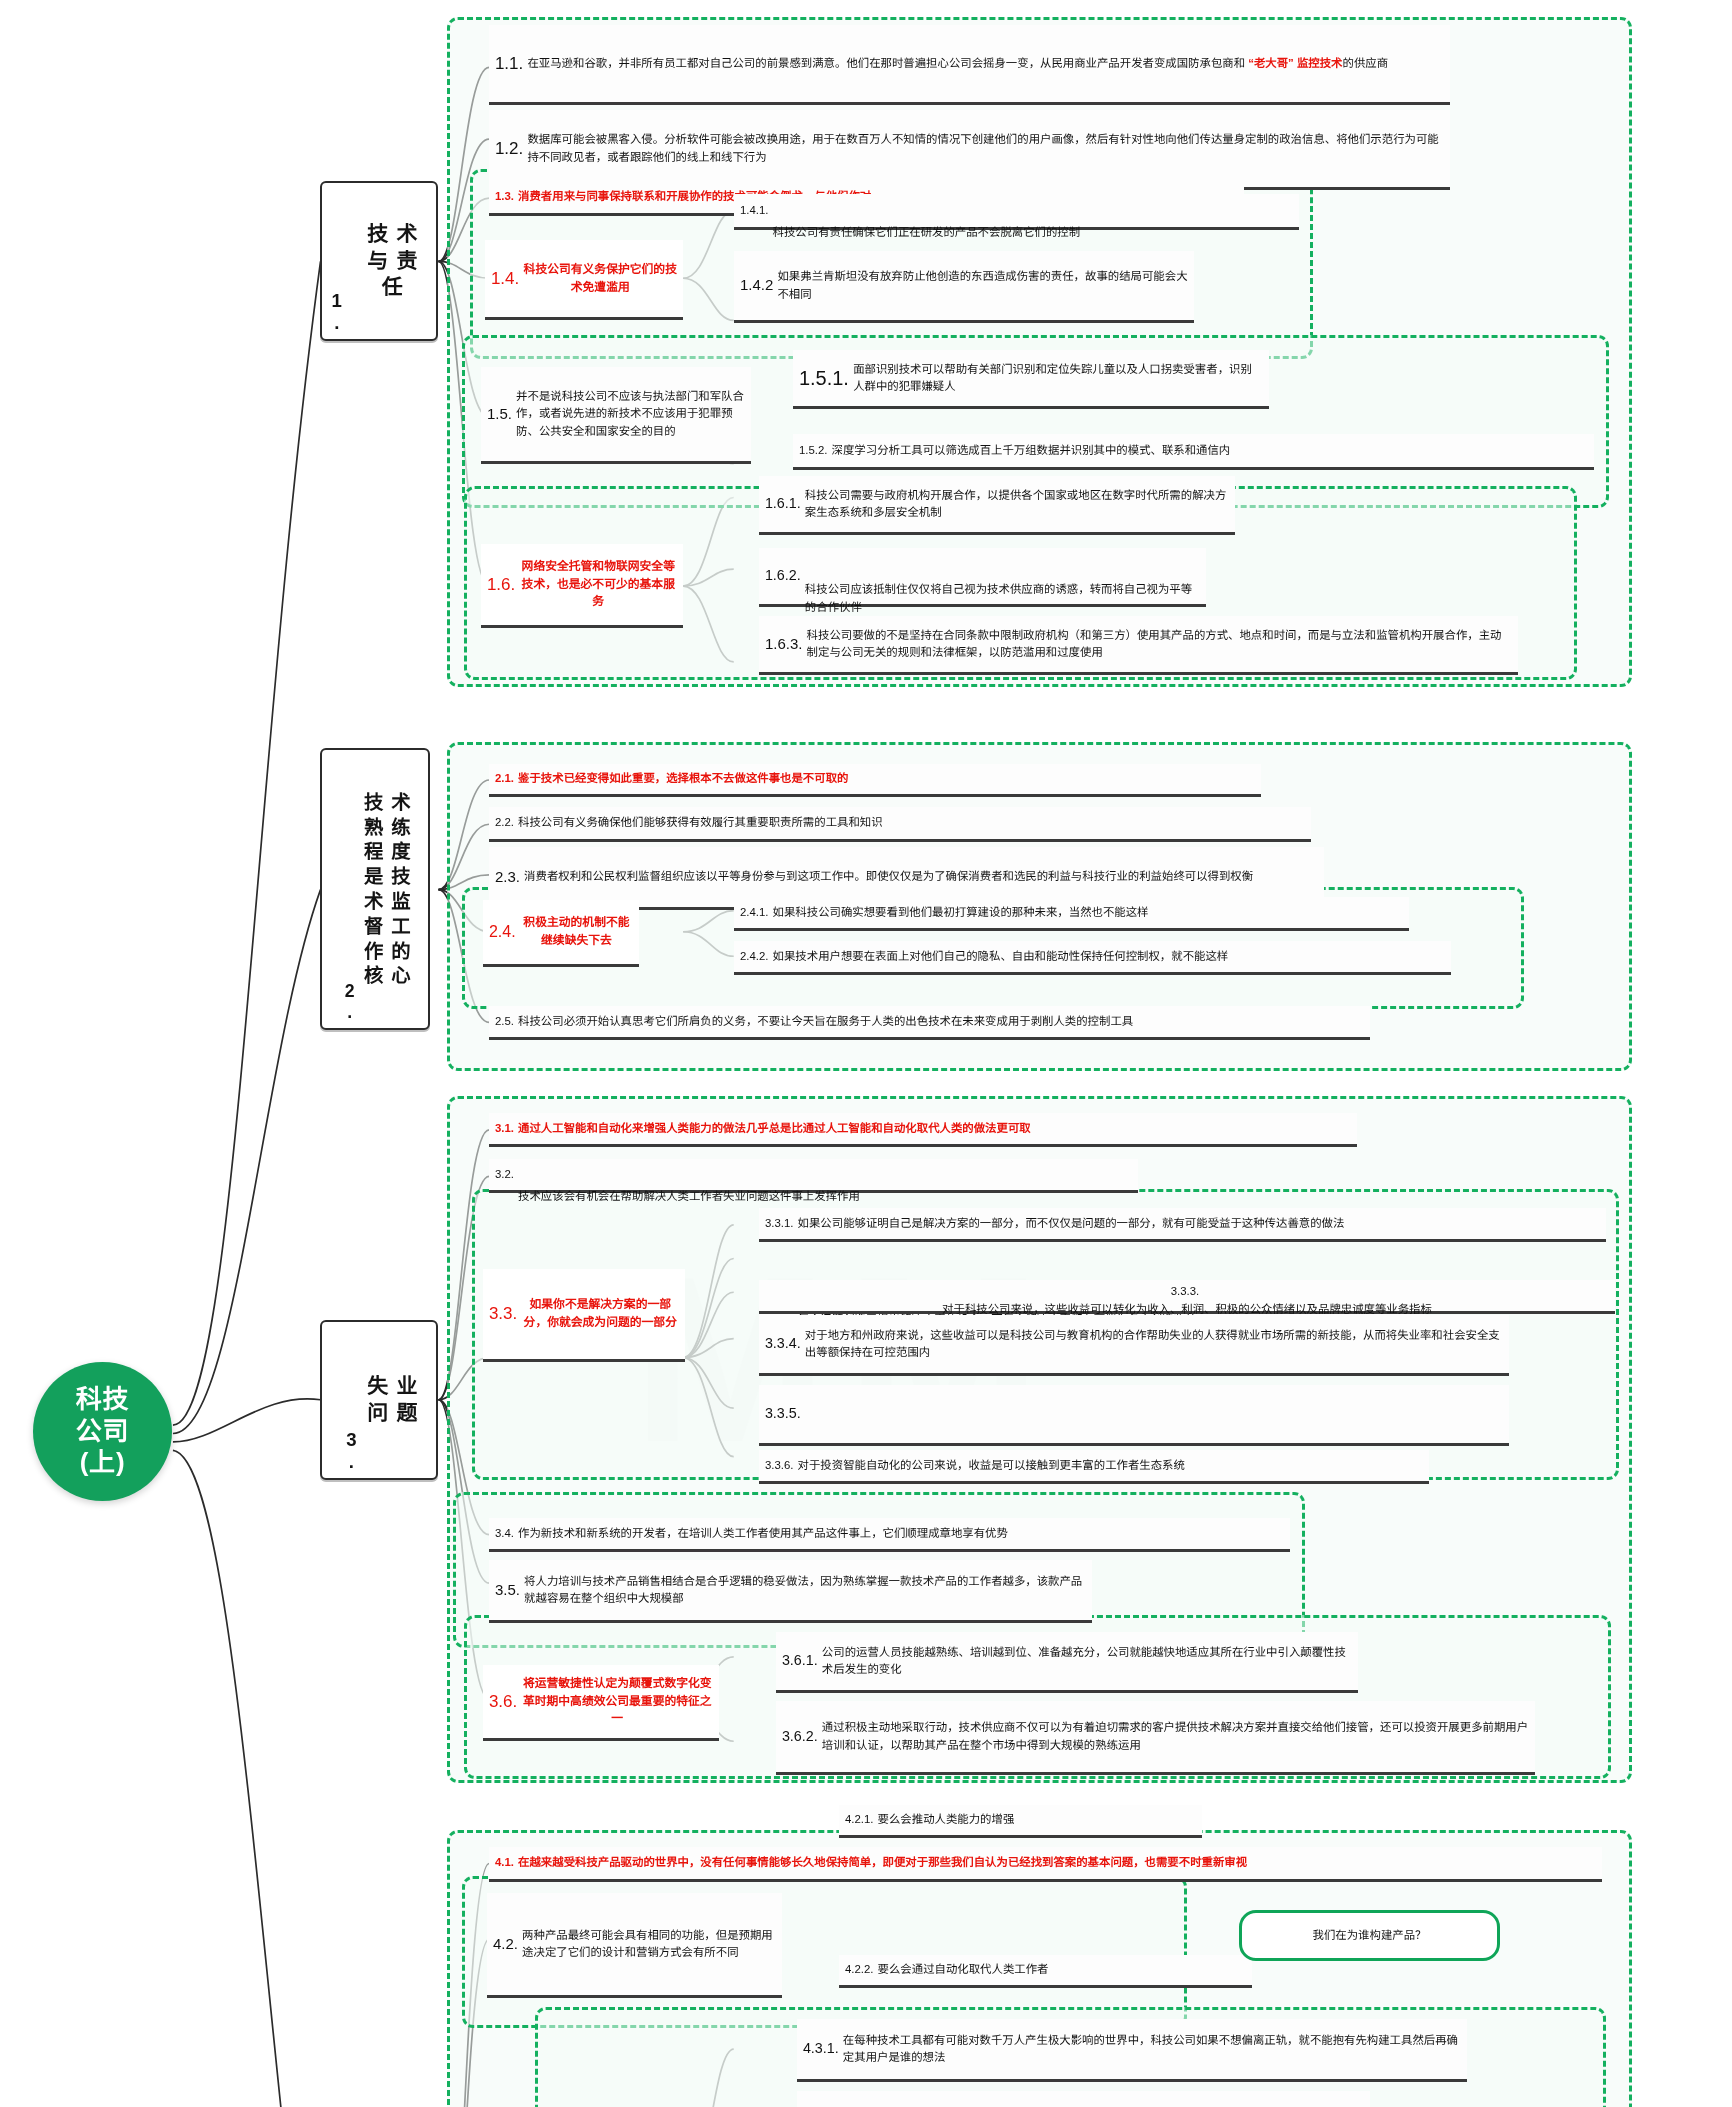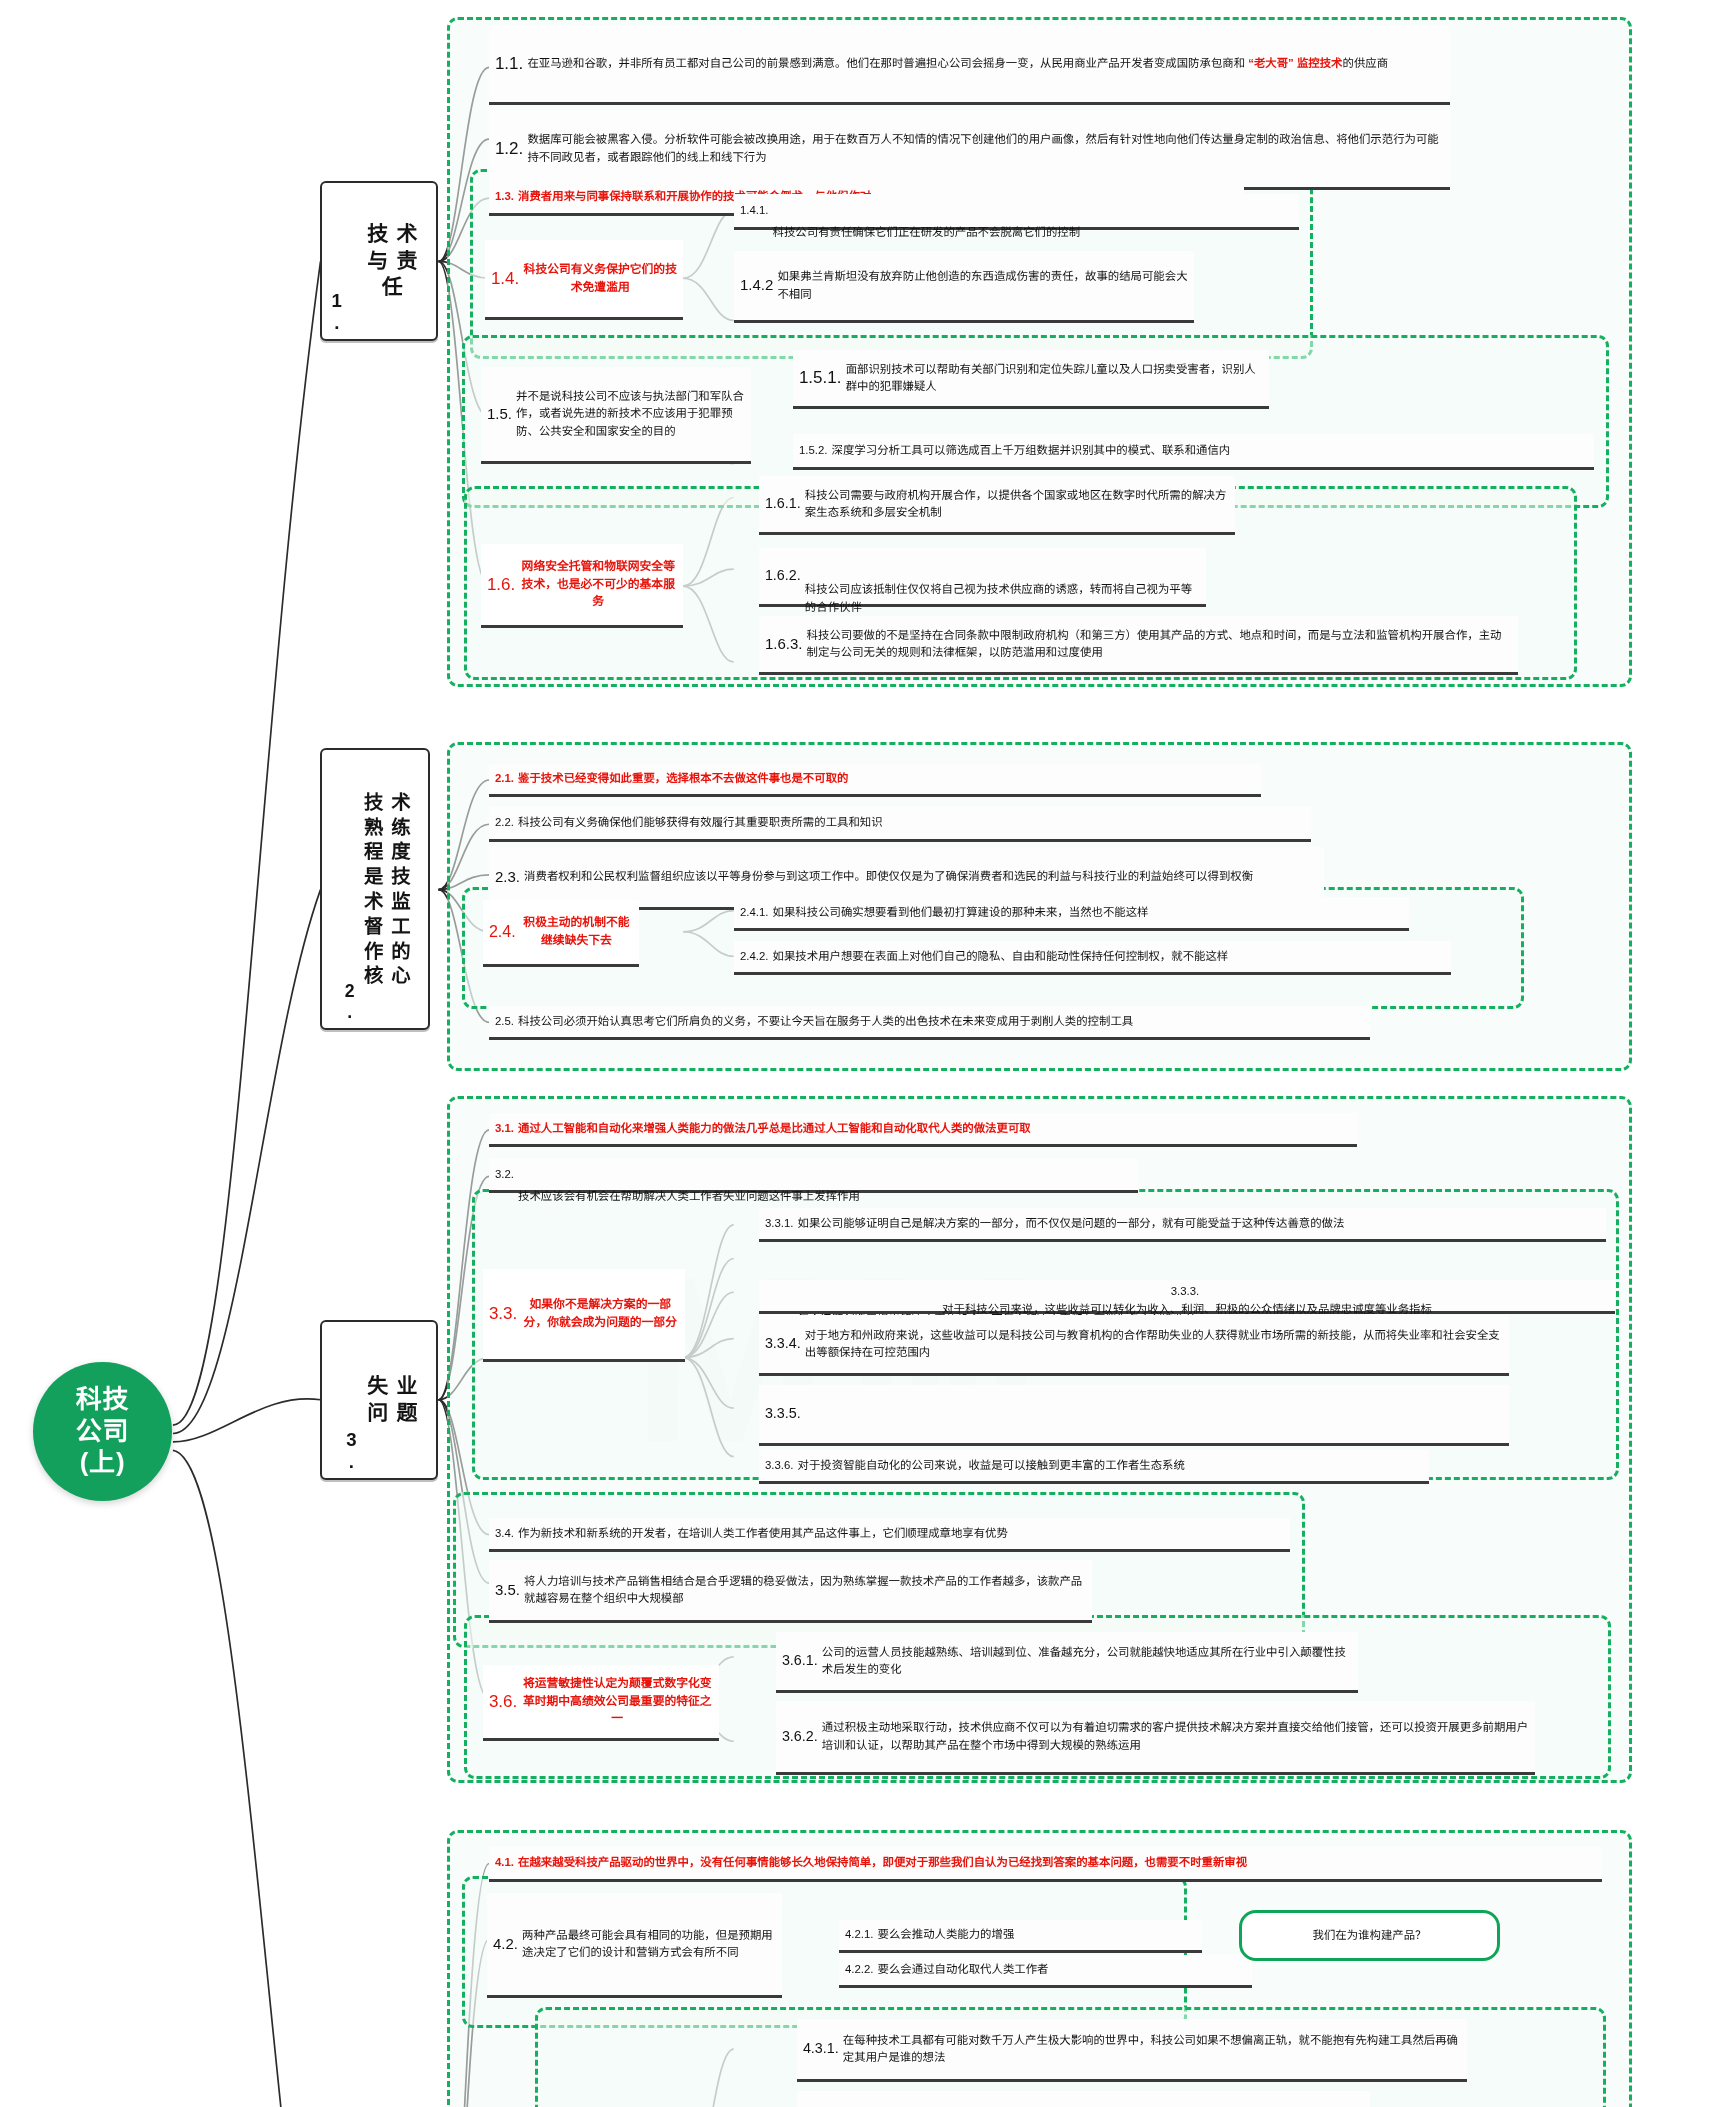--- a/index.html
+++ b/index.html
@@ -232,21 +232,21 @@
   <div class="card" style="left:734px;top:251px;width:460px;height:72px;">
     <span class="num" style="font-size:15px;">1.4.2</span>
     <span class="txt">如果弗兰肯斯坦没有放弃防止他创造的东西造成伤害的责任，故事的结局可能会大不相同</span>
   </div>
 
   <div class="card" style="left:481px;top:367px;width:270px;height:97px;">
     <span class="num" style="font-size:15px;">1.5.</span>
     <span class="txt">并不是说科技公司不应该与执法部门和军队合作，或者说先进的新技术不应该用于犯罪预防、公共安全和国家安全的目的</span>
   </div>
   <div class="card" style="left:793px;top:350px;width:476px;height:59px;">
-    <span class="num" style="font-size:17px;">1.5.1.</span>
+    <span class="num" style="font-size:20px;">1.5.1.</span>
     <span class="txt">面部识别技术可以帮助有关部门识别和定位失踪儿童以及人口拐卖受害者，识别人群中的犯罪嫌疑人</span>
   </div>
   <div class="card" style="left:793px;top:434px;width:801px;height:36px;">
     <span class="num">1.5.2.</span>
     <span class="txt">深度学习分析工具可以筛选成百上千万组数据并识别其中的模式、联系和通信内</span>
   </div>
 
   <div class="card redbox" style="left:481px;top:544px;width:202px;height:84px;">
     <span class="num" style="font-size:17px;">1.6.</span>
     <span class="txt" style="text-align:center;">网络安全托管和物联网安全等技术，也是必不可少的基本服务</span>
@@ -356,21 +356,21 @@
 
   <div class="card red" style="left:489px;top:1847px;width:1113px;height:35px;">
     <span class="num">4.1.</span>
     <span class="txt">在越来越受科技产品驱动的世界中，没有任何事情能够长久地保持简单，即便对于那些我们自认为已经找到答案的基本问题，也需要不时重新审视</span>
   </div>
 
   <div class="card" style="left:487px;top:1893px;width:295px;height:105px;">
     <span class="num" style="font-size:15px;">4.2.</span>
     <span class="txt">两种产品最终可能会具有相同的功能，但是预期用途决定了它们的设计和营销方式会有所不同</span>
   </div>
-  <div class="card" style="left:839px;top:1920px;width:363px;height:33px;">
+  <div class="card" style="left:839px;top:1805px;width:363px;height:33px;">
     <span class="num">4.2.1.</span>
     <span class="txt">要么会推动人类能力的增强</span>
   </div>
   <div class="card" style="left:839px;top:1955px;width:413px;height:33px;">
     <span class="num">4.2.2.</span>
     <span class="txt">要么会通过自动化取代人类工作者</span>
   </div>
   <div class="bubble" style="left:1239px;top:1910px;width:261px;height:51px;">
     <span>我们在为谁构建产品？</span>
   </div>

